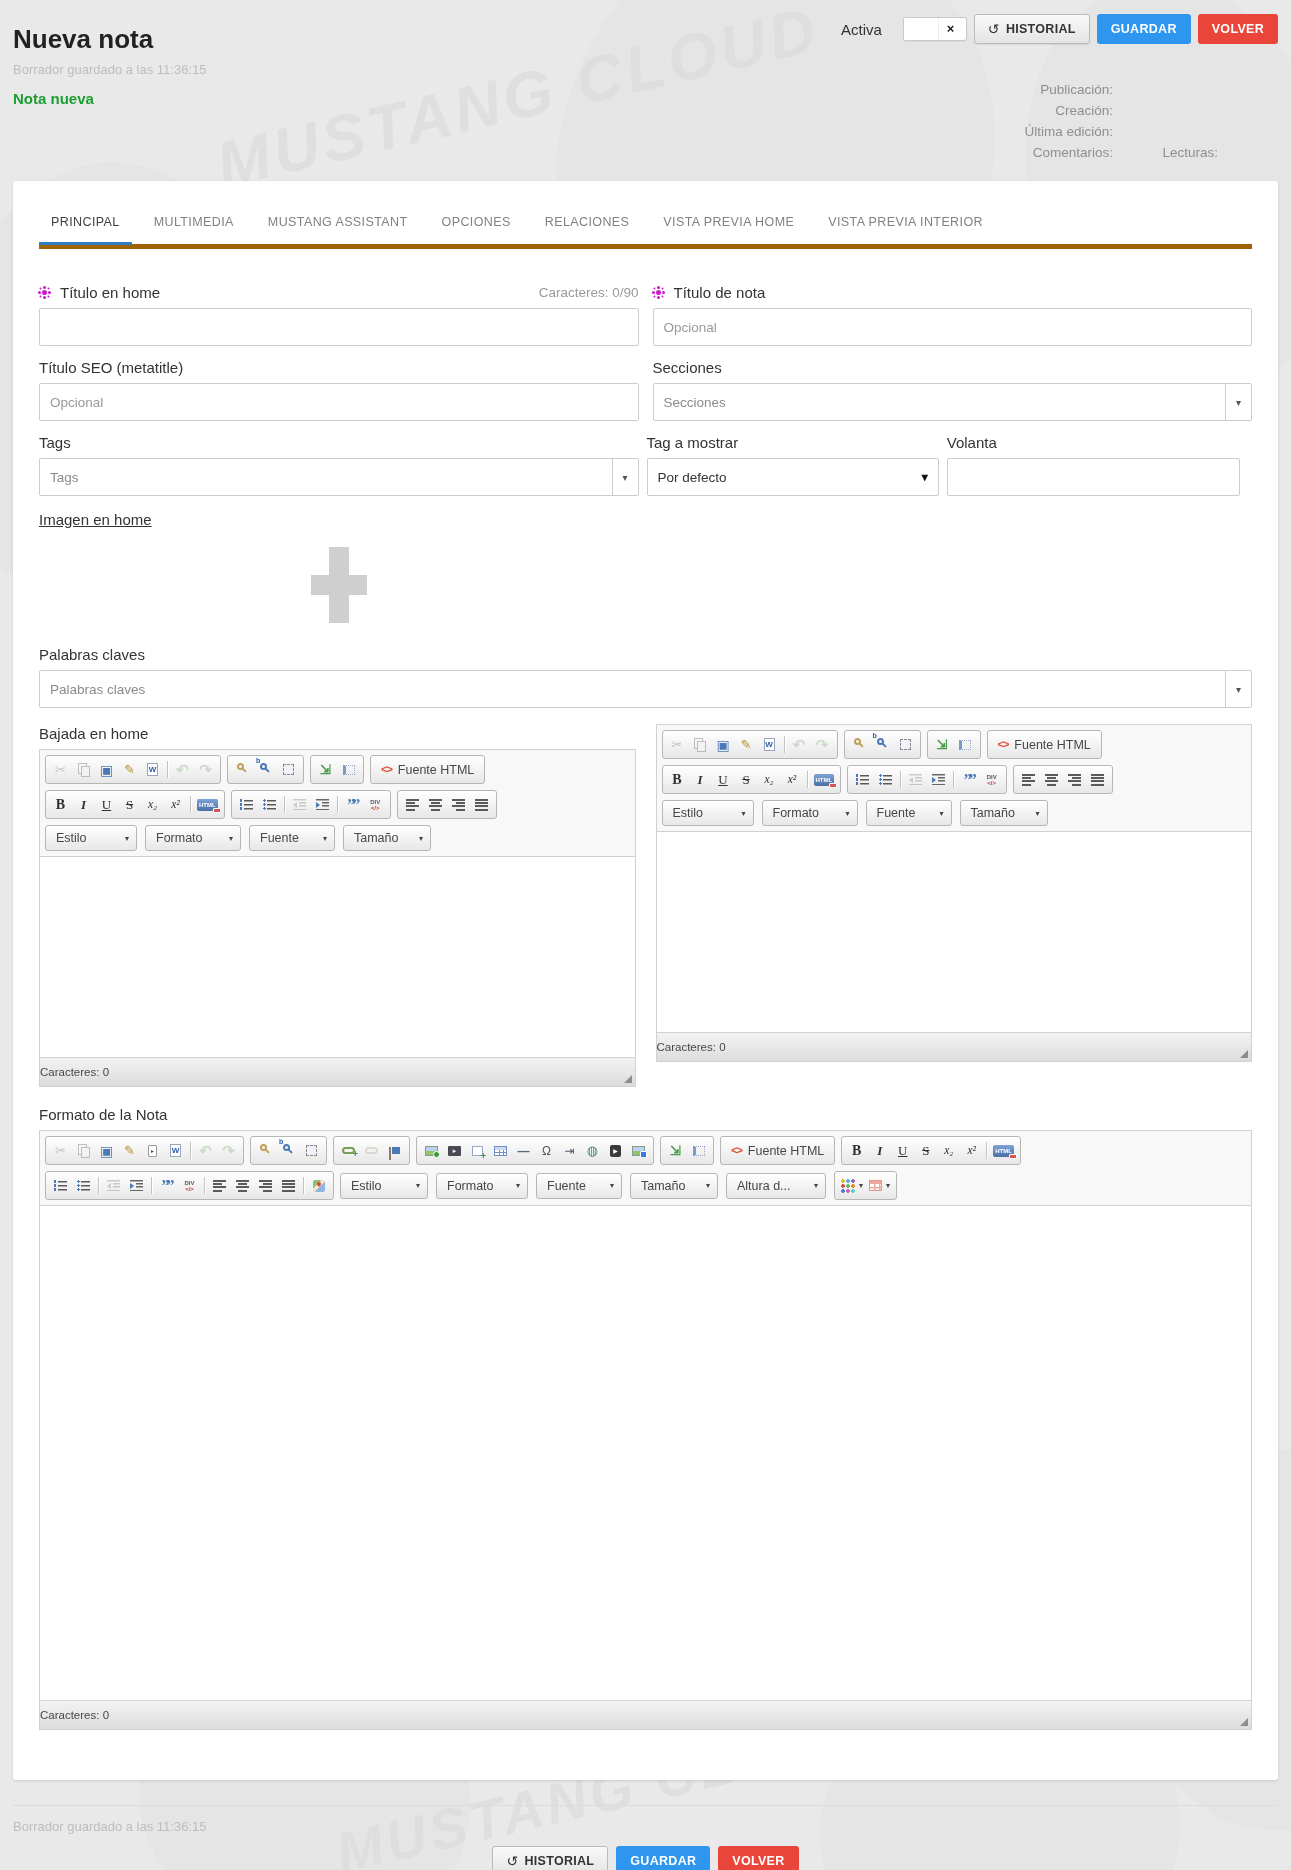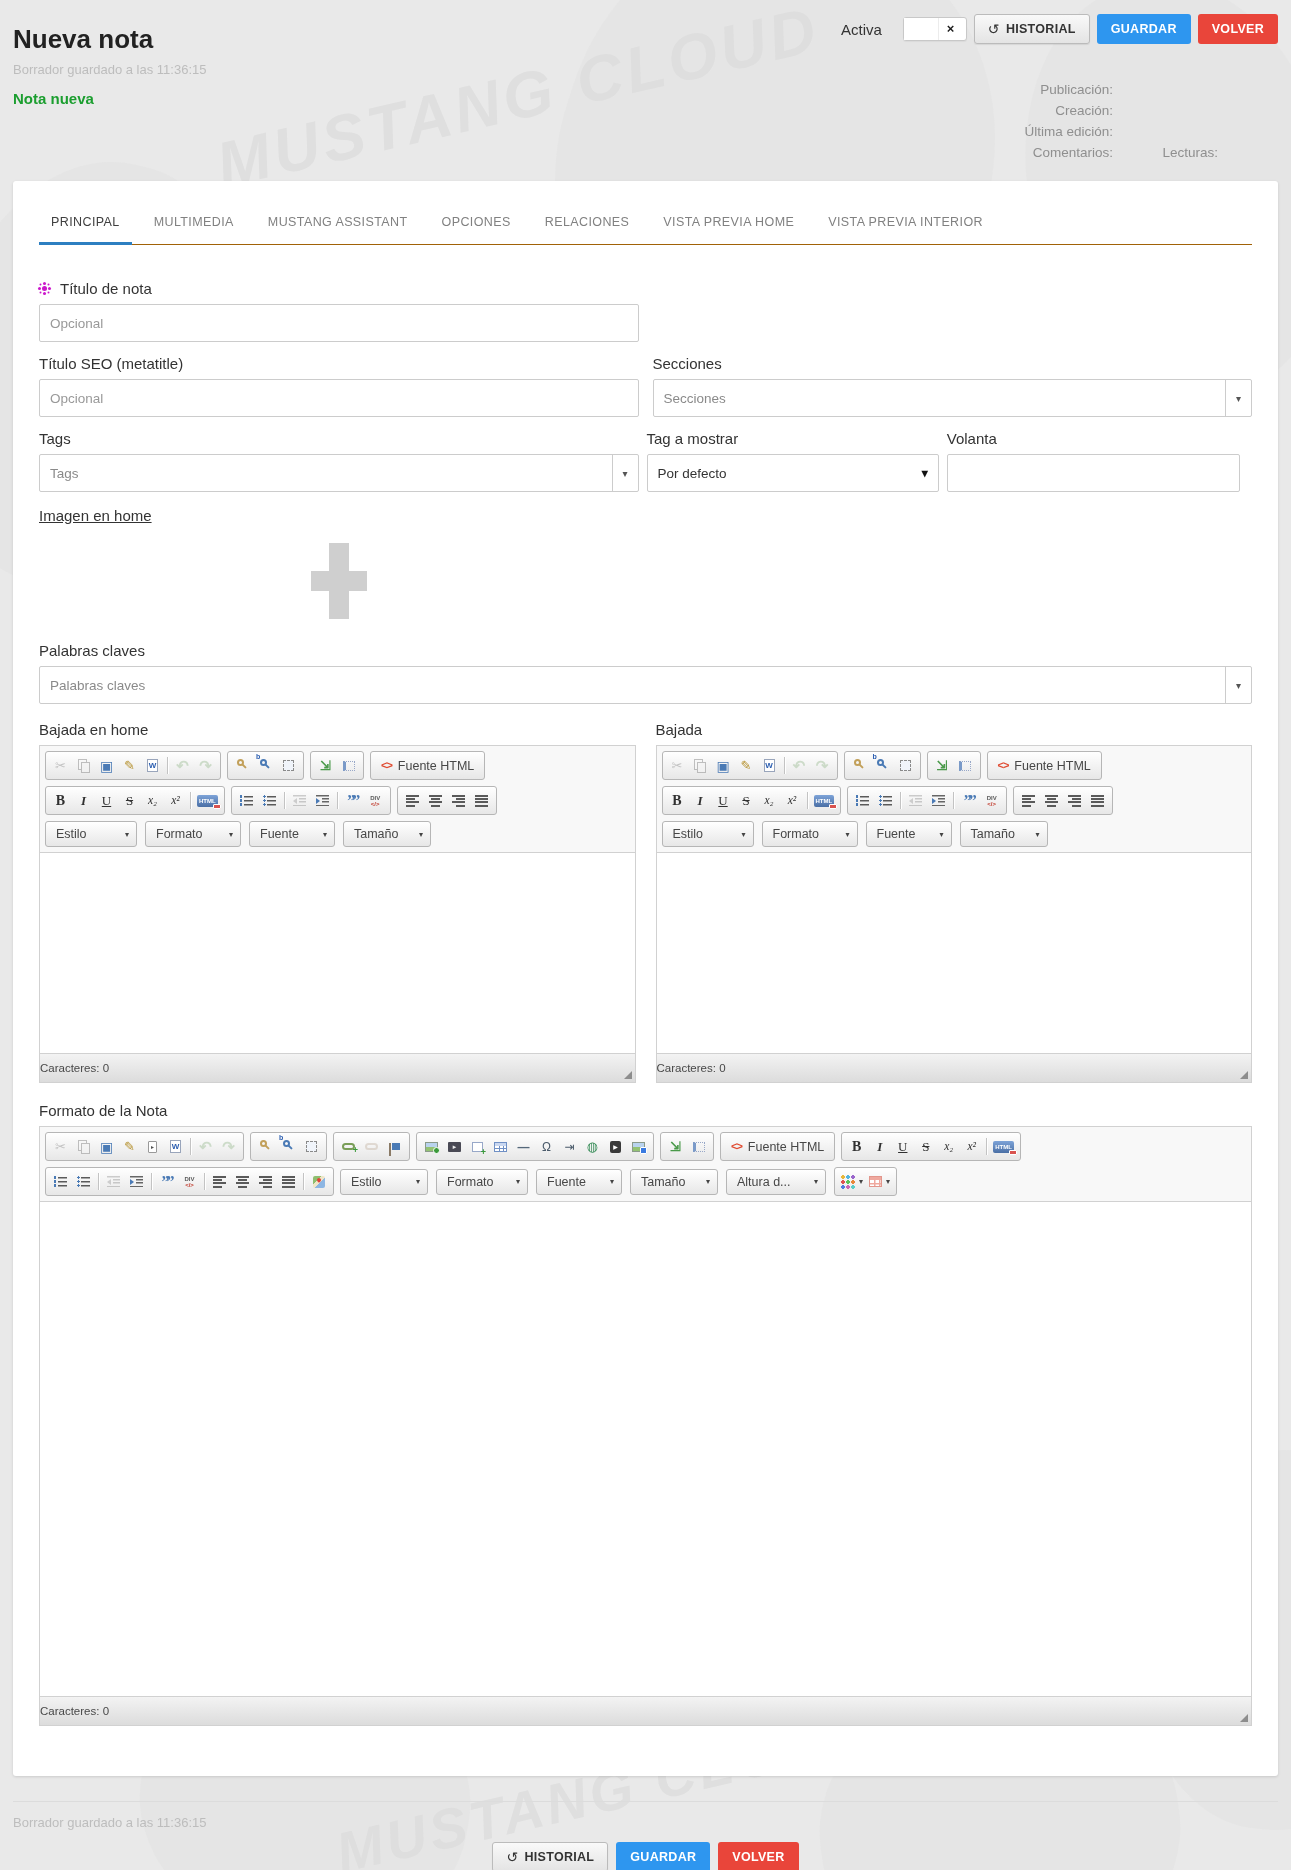--- a/index.html
+++ b/index.html
@@ -31,21 +31,21 @@
   .btn-back { background:var(--accent_red,#e9453a); color:#fff; }
   .hico { font-style:normal; font-size:14px; font-weight:normal; }
 
   .meta { position:absolute; top:79px; right:0; font-size:13.5px; color:#8f8f8f; }
   .mrow { display:flex; justify-content:flex-end; line-height:21px; }
   .mextra { width:165px; padding-right:60px; text-align:right; }
 
   
   .card { background:#fff; border-radius:3px; box-shadow:0 1px 3px rgba(0,0,0,.13); padding:0 26px 50px; }
 
-  .tabs { display:flex; gap:30px; padding:22px 10px 0; border-bottom:1px solid #a16207; }
+  .tabs { display:flex; gap:30px; padding:22px 10px 0; border-bottom:5px solid #a16207; }
   .tab { padding:12px 2px 15px; font-size:12.5px; color:#818181; letter-spacing:.4px; position:relative; cursor:pointer; white-space:nowrap; }
   .tab.active { color:#3f3f3f; }
   .tab.active::after { content:""; position:absolute; left:-10px; right:-10px; bottom:-1px; height:3px; background:var(--tab_underline,#2d7fc1); }
 
   .form { padding-top:34px; }
   .row2 { display:grid; grid-template-columns:1fr 1fr; column-gap:14px; margin-bottom:12px; }
   .row3 { display:grid; grid-template-columns:calc(50% - 7px) calc(25% - 11px) calc(25% - 10px); column-gap:8px; margin-bottom:14px; }
   .flabel { display:flex; align-items:center; gap:7px; height:18px; margin-bottom:7px; font-size:15px; color:#333; }
   .counter { margin-left:auto; font-size:13.5px; color:#9a9a9a; font-weight:normal; }
 
@@ -253,20 +253,28 @@
           <span class="tab-label">VISTA PREVIA INTERIOR</span>
         </div>
       </nav>
 
     <section class="form">
 
       <div class="row2">
         <div>
           <div class="flabel">
             <i class="ai-dot"></i>
+            <span>Título en home</span>
+            <span class="counter">Caracteres: 0/90</span>
+          </div>
+          <input class="tinput" value="" style="">
+        </div>
+        <div>
+          <div class="flabel">
+            <i class="ai-dot"></i>
             <span>Título de nota</span>
           </div>
           <input class="tinput" placeholder="Opcional" style="">
         </div>
       </div>
 
       <div class="row2">
         <div>
           <div class="flabel">
               <span>Título SEO (metatitle)</span>
@@ -471,23 +479,20 @@
                 </div>
               </div>
             <div class="content"></div>
             <div class="statusbar">
               <span>Caracteres: 0</span>
               <i class="grip"></i>
             </div>
           </div>
         </div>
         <div>
-          <div class="flabel">
-              <span>Bajada</span>
-            </div>
           <div class="edt">
             <div class="tb">
                 <div class="trow">
                   <span class="tgrp">
                     <span class="tbtn tdis">
                       <i class="tico g-dis">✂</i>
                     </span>
                     <span class="tbtn tdis">
                       <i class="tico i-copy"></i>
                     </span>

